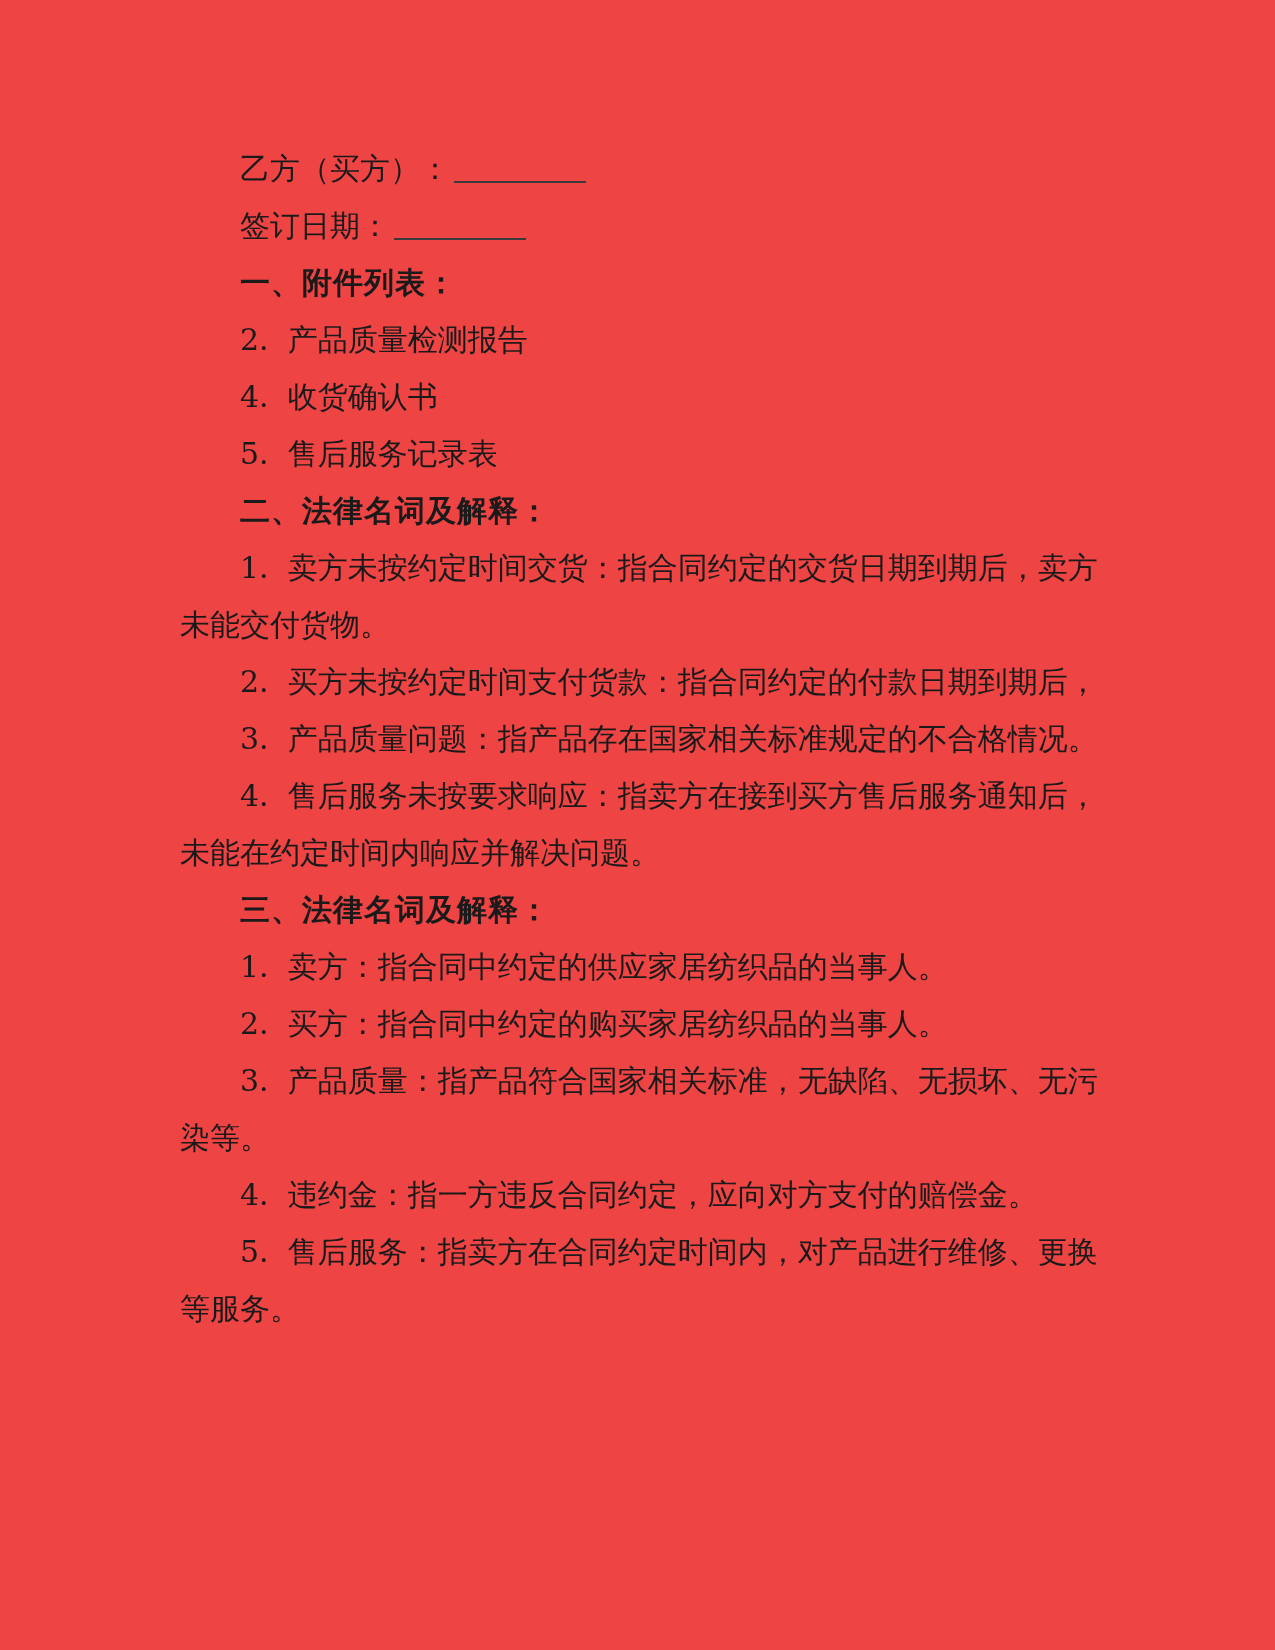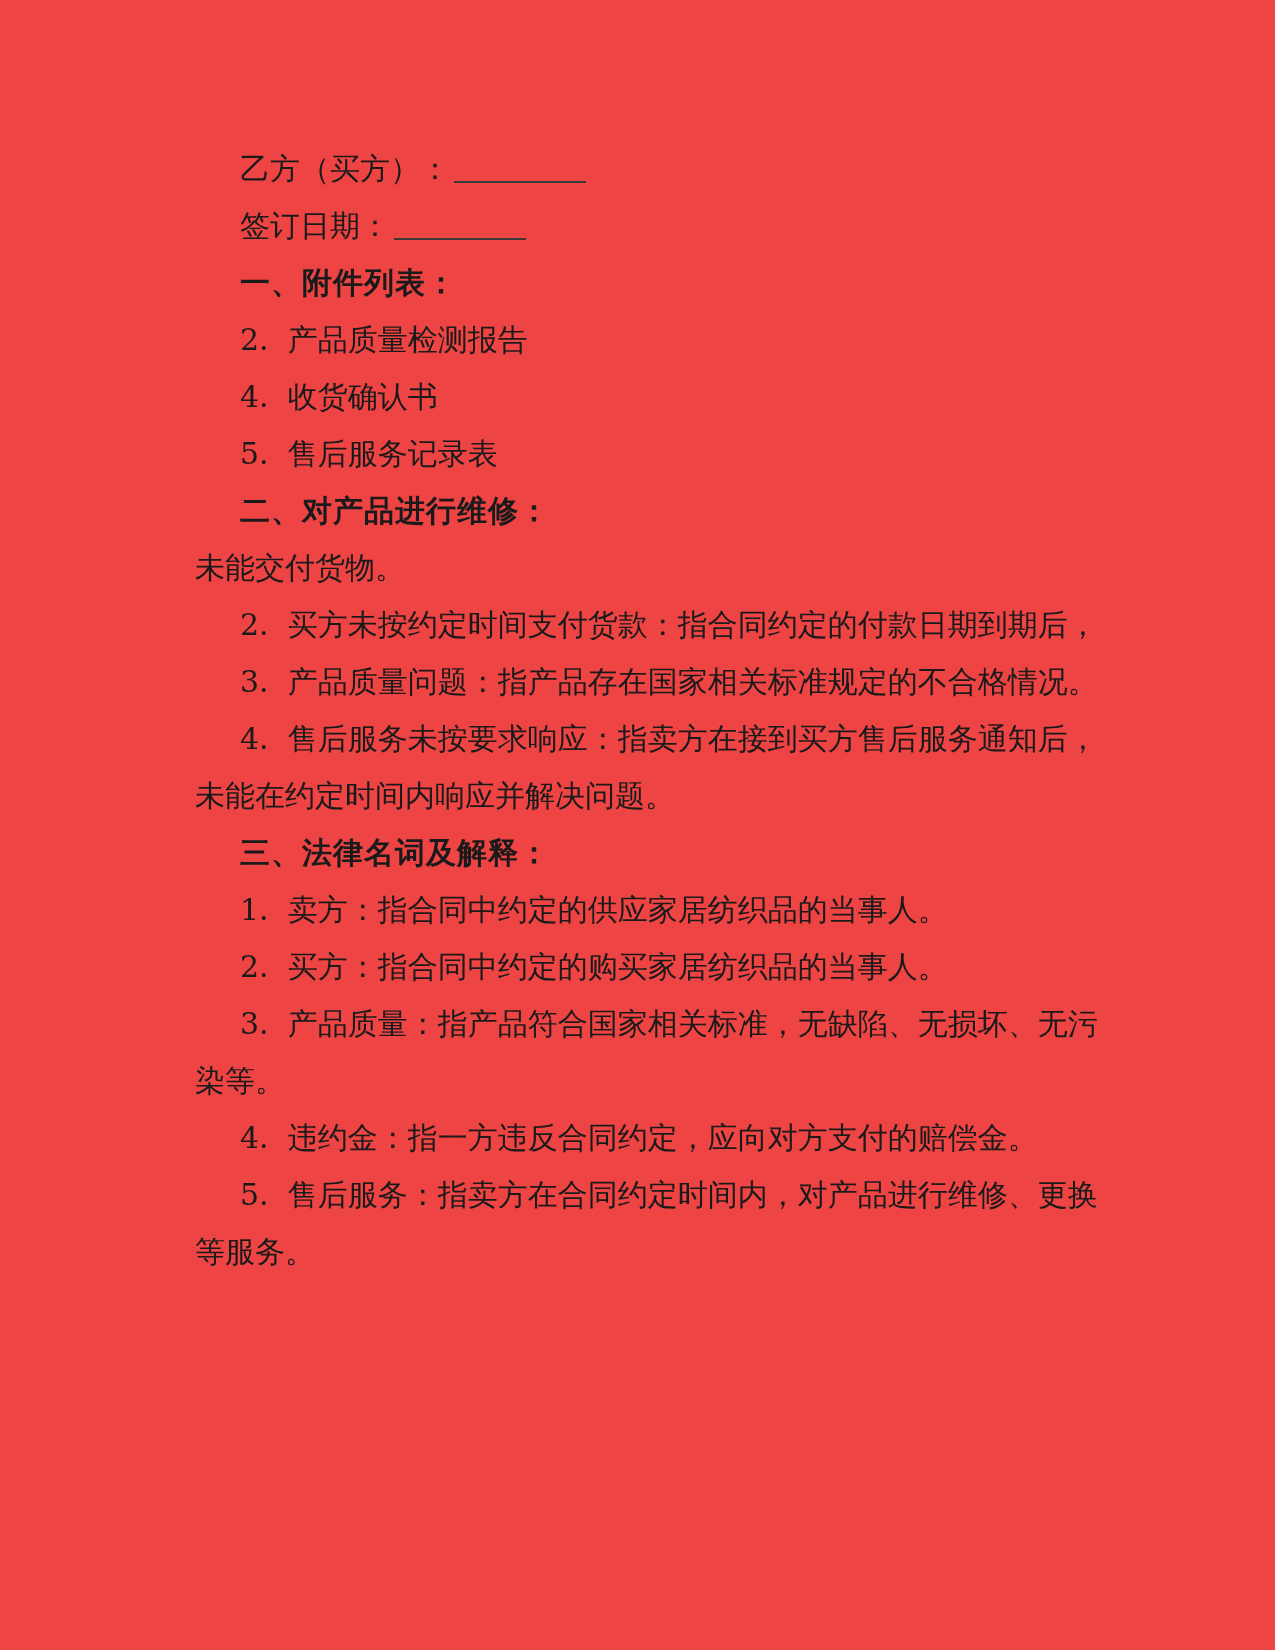--- a/index.html
+++ b/index.html
@@ -29,21 +29,20 @@
     height: 57px;
     line-height: 57px;
     white-space: pre;
   }
   
   .field, .heading, .item {
     padding-left: 60px;
   }
   .cont {
     padding-left: 0;
-    margin-left: 15px;
   }
   .heading {
     font-family: Liberation Sans, sans-serif;
     font-weight: 700;
     letter-spacing: 1px;
   }
   .blank {
     display: inline-block;
     width: 132px;
     height: 34px;
@@ -56,21 +55,22 @@
 <body>
 
 <div class="page">
   <div class="doc">
       <div class="line field"><span>乙方（买方）：</span><span class="blank"></span></div>
       <div class="line field"><span>签订日期：</span><span class="blank"></span></div>
       <div class="line heading">一、附件列表：</div>
       <div class="line item">2.  产品质量检测报告</div>
       <div class="line item">4.  收货确认书</div>
       <div class="line item">5.  售后服务记录表</div>
-      <div class="line heading">二、对产品进行维修：</div>
+      <div class="line heading">二、法律名词及解释：</div>
+      <div class="line item">1.  卖方未按约定时间交货：指合同约定的交货日期到期后，卖方</div>
       <div class="line cont">未能交付货物。</div>
       <div class="line item">2.  买方未按约定时间支付货款：指合同约定的付款日期到期后，</div>
       <div class="line item">3.  产品质量问题：指产品存在国家相关标准规定的不合格情况。</div>
       <div class="line item">4.  售后服务未按要求响应：指卖方在接到买方售后服务通知后，</div>
       <div class="line cont">未能在约定时间内响应并解决问题。</div>
       <div class="line heading">三、法律名词及解释：</div>
       <div class="line item">1.  卖方：指合同中约定的供应家居纺织品的当事人。</div>
       <div class="line item">2.  买方：指合同中约定的购买家居纺织品的当事人。</div>
       <div class="line item">3.  产品质量：指产品符合国家相关标准，无缺陷、无损坏、无污</div>
       <div class="line cont">染等。</div>

